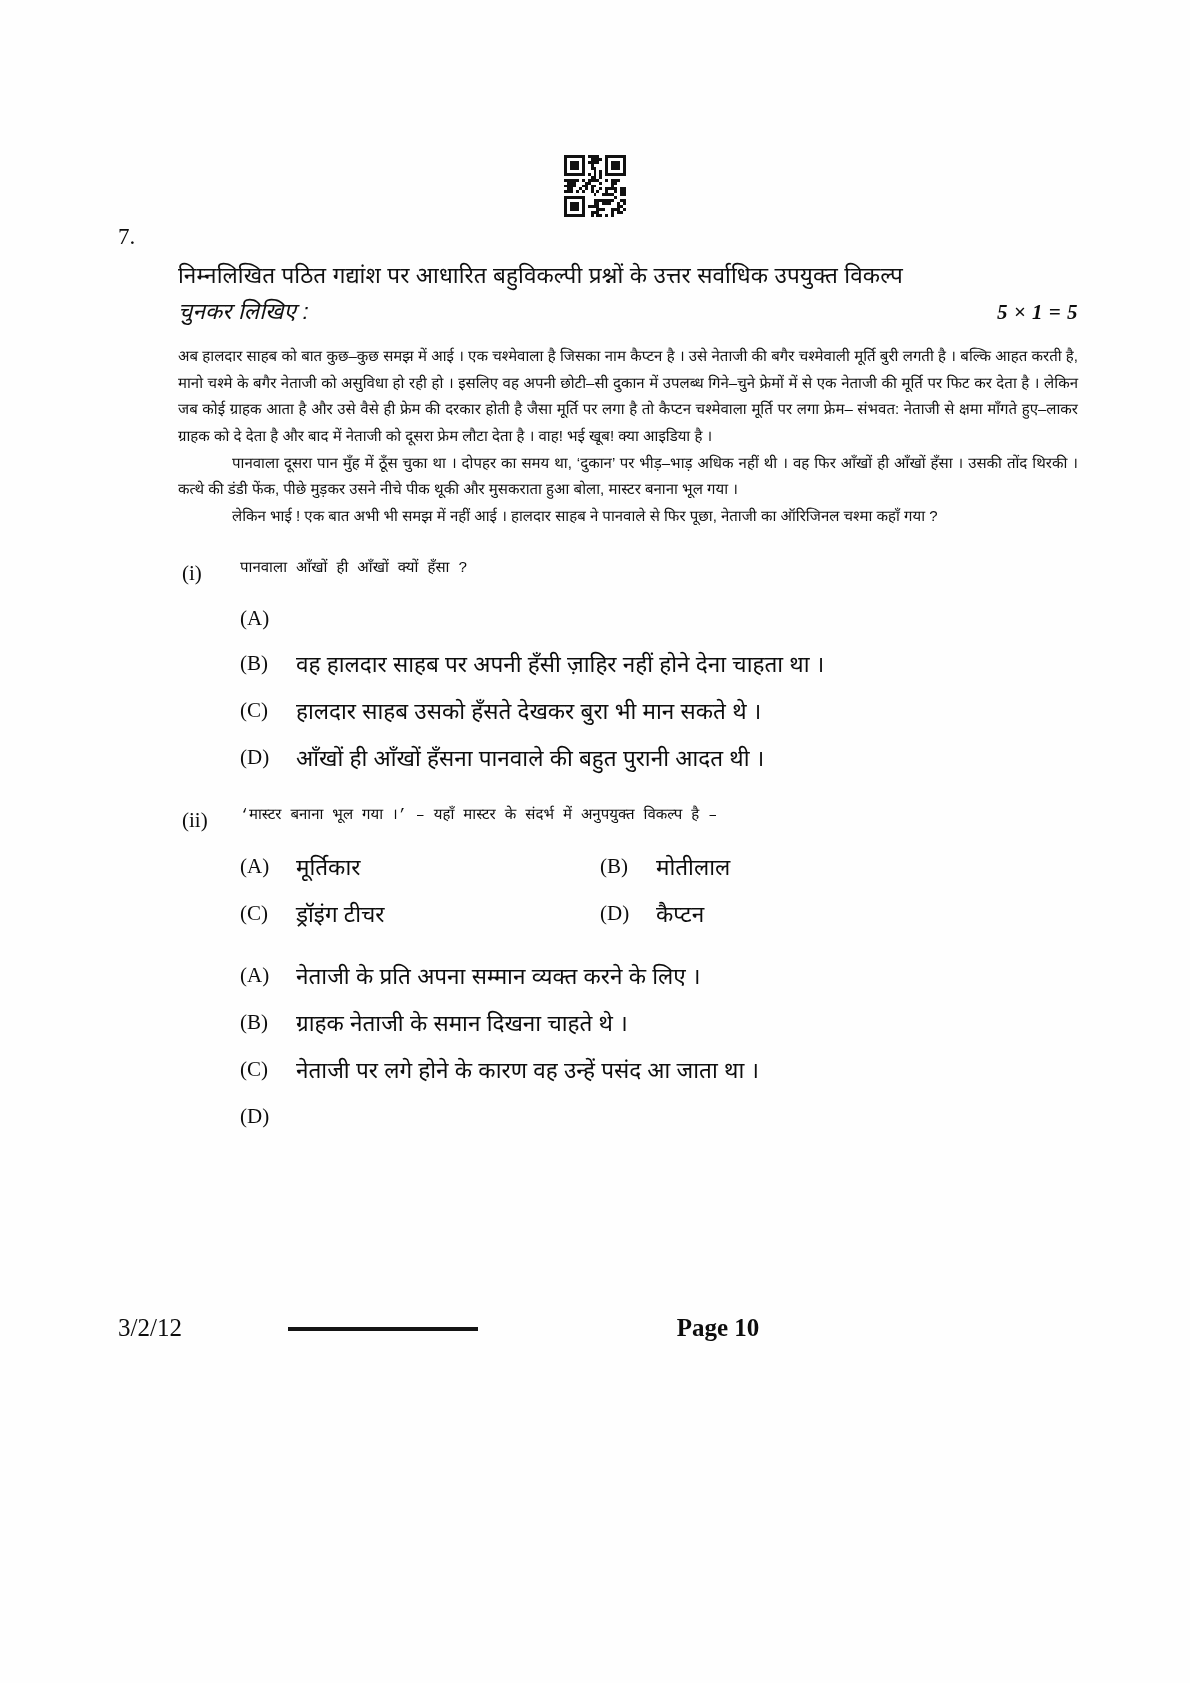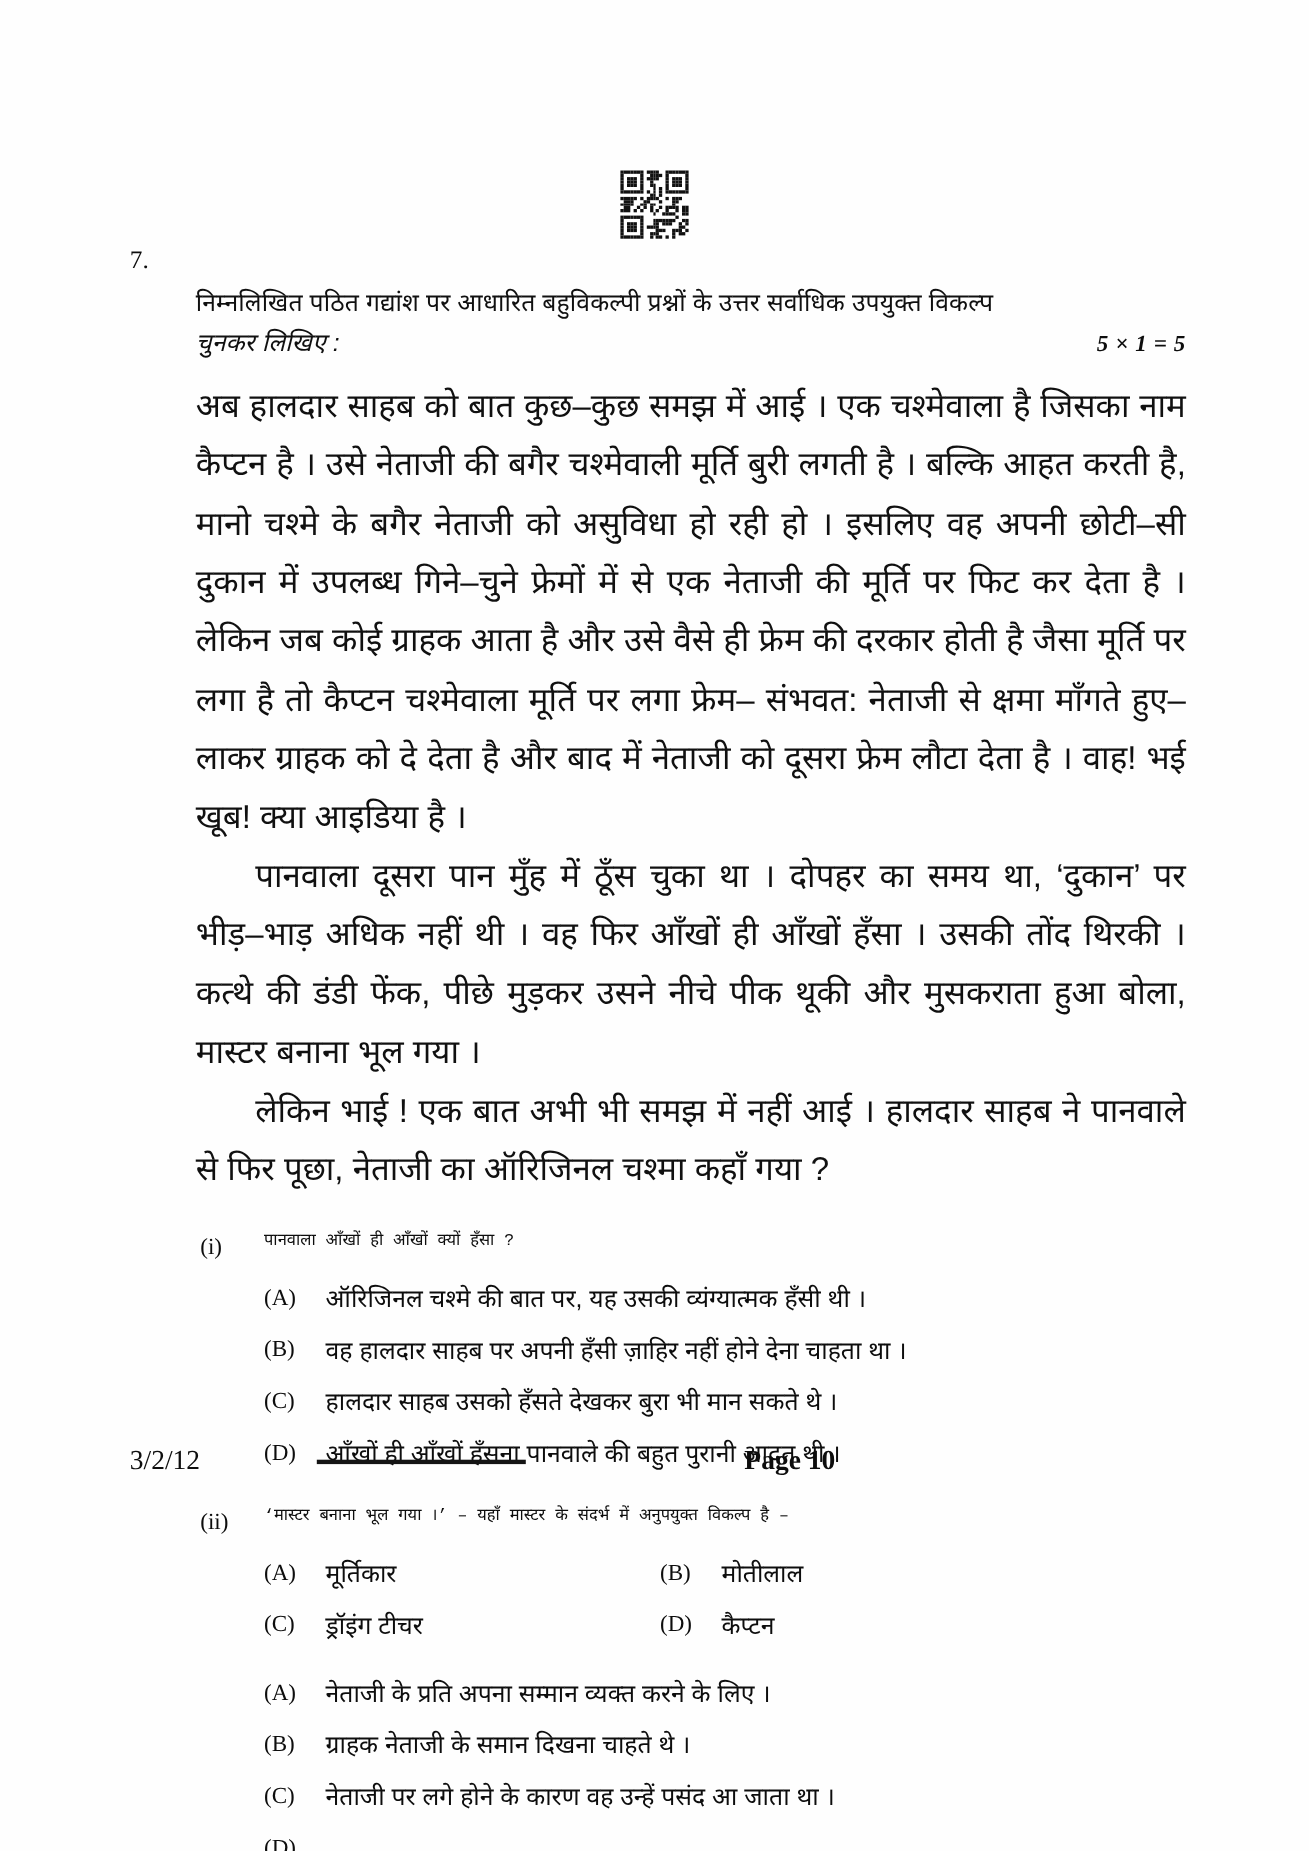--- a/index.html
+++ b/index.html
@@ -86,21 +86,21 @@
     letter-spacing: 0.5px;
     white-space: nowrap;
     padding-left: 20px;
   }
 
   .passage {
     margin-top: 12px;
     text-align: justify;
     text-align-last: left;
     font-family: "Liberation Sans", "DejaVu Sans", sans-serif;
-    font-size: 30px;
+    font-size: 15px;
     line-height: 1.78;
     color: #101010;
   }
   .passage p { margin: 0; }
   .passage p.indent { text-indent: 54px; }
 
   
   .mcq {
     margin-top: 26px;
   }
@@ -655,21 +655,20 @@
         </div>
 
         <div class="mcq">
           <div class="mcq-stem">
             <span class="mcq-label">(i)</span>
             <span class="mcq-text">पानवाला आँखों ही आँखों क्यों हँसा  ?</span>
           </div>
           <div class="opts">
             <div class="opt">
               <span class="opt-key">(A)</span>
-              <span class="opt-text">ऑरिजिनल चश्मे की बात पर, यह उसकी व्यंग्यात्मक हँसी थी ।</span>
             </div>
             <div class="opt">
               <span class="opt-key">(B)</span>
               <span class="opt-text">वह हालदार साहब पर अपनी हँसी ज़ाहिर नहीं होने देना चाहता था ।</span>
             </div>
             <div class="opt">
               <span class="opt-key">(C)</span>
               <span class="opt-text">हालदार साहब उसको हँसते देखकर बुरा भी मान सकते थे ।</span>
             </div>
             <div class="opt">

